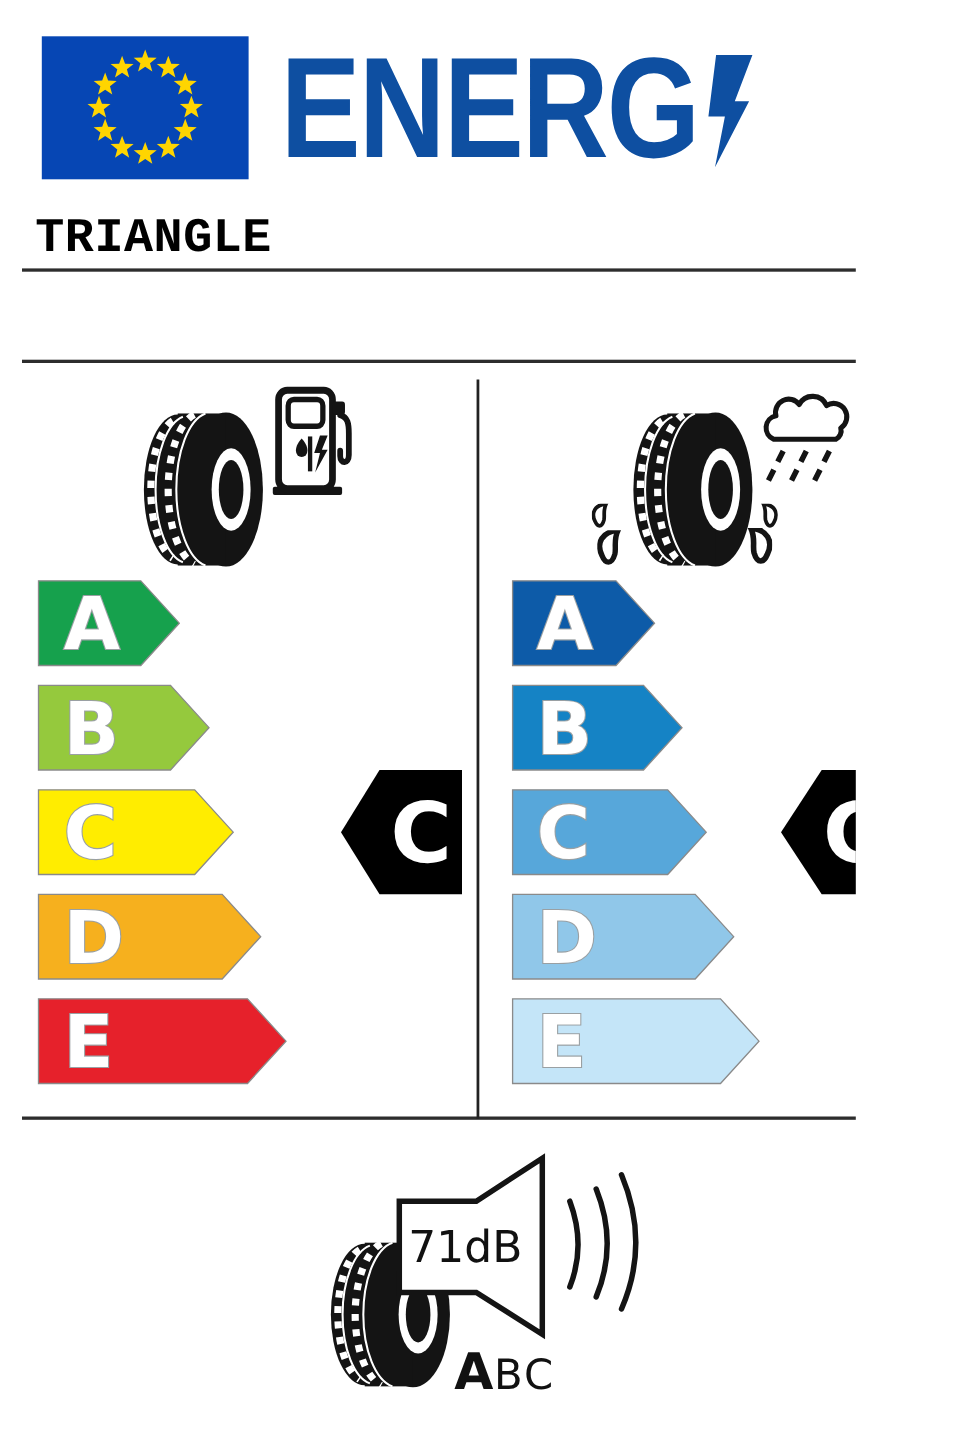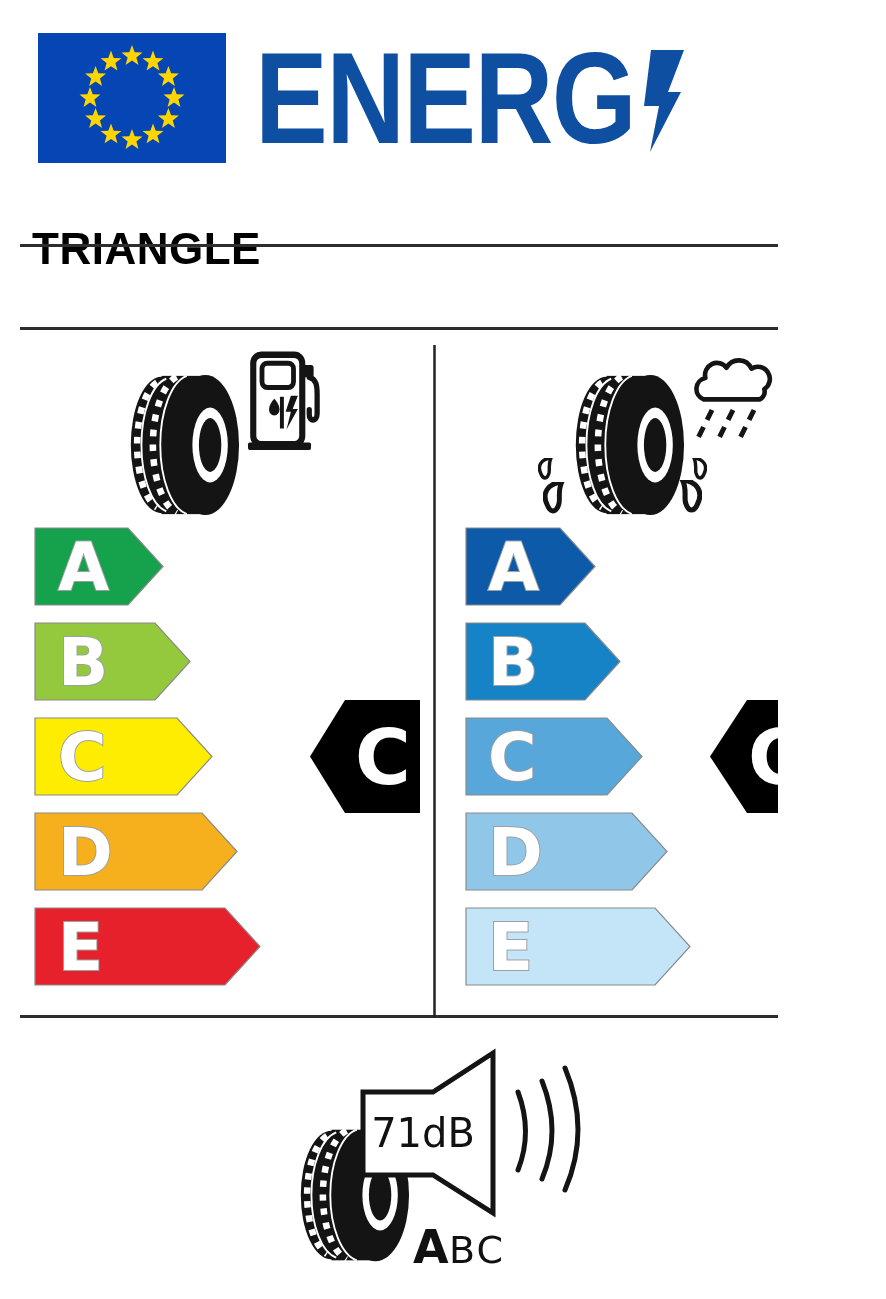--- a/index.html
+++ b/index.html
@@ -1,20 +1,20 @@
 <!DOCTYPE html>
 <html><head>
 <meta charset="utf-8">
 <style>
   html,body{margin:0;padding:0;background:#fff;}
   .label{position:relative;width:778px;height:1299px;background:#fff;overflow:hidden;
          font-family:"Liberation Sans",sans-serif;}
   .rule{position:absolute;left:20px;width:846px;height:3px;background:#2d2d2d;}
   .brand{position:absolute;left:32px;top:192px;font-size:44px;font-weight:bold;color:#000;
-         font-family:Liberation Sans, sans-serif;letter-spacing:0.5px;margin-top:32px;}
+         font-family:Liberation Mono, monospace;letter-spacing:0.5px;}
   svg{position:absolute;left:0;top:0;}
   .grade-letter{font-family:"DejaVu Sans","Liberation Sans",sans-serif;font-weight:bold;
                 fill:#fff;stroke:#9aa0a3;stroke-width:2px;}
   .rating-letter{font-family:"DejaVu Sans","Liberation Sans",sans-serif;font-weight:bold;fill:#fff;}
   .db-text{font-family:"DejaVu Sans","Liberation Sans",sans-serif;fill:#111;}
   .noise-a{font-family:"DejaVu Sans","Liberation Sans",sans-serif;font-weight:bold;fill:#111;}
   .noise-bc{font-family:"DejaVu Sans","Liberation Sans",sans-serif;font-weight:normal;fill:#111;}
   .energ-text{font-family:"Liberation Sans",sans-serif;font-weight:bold;letter-spacing:-2px;}
 </style>
 </head>

